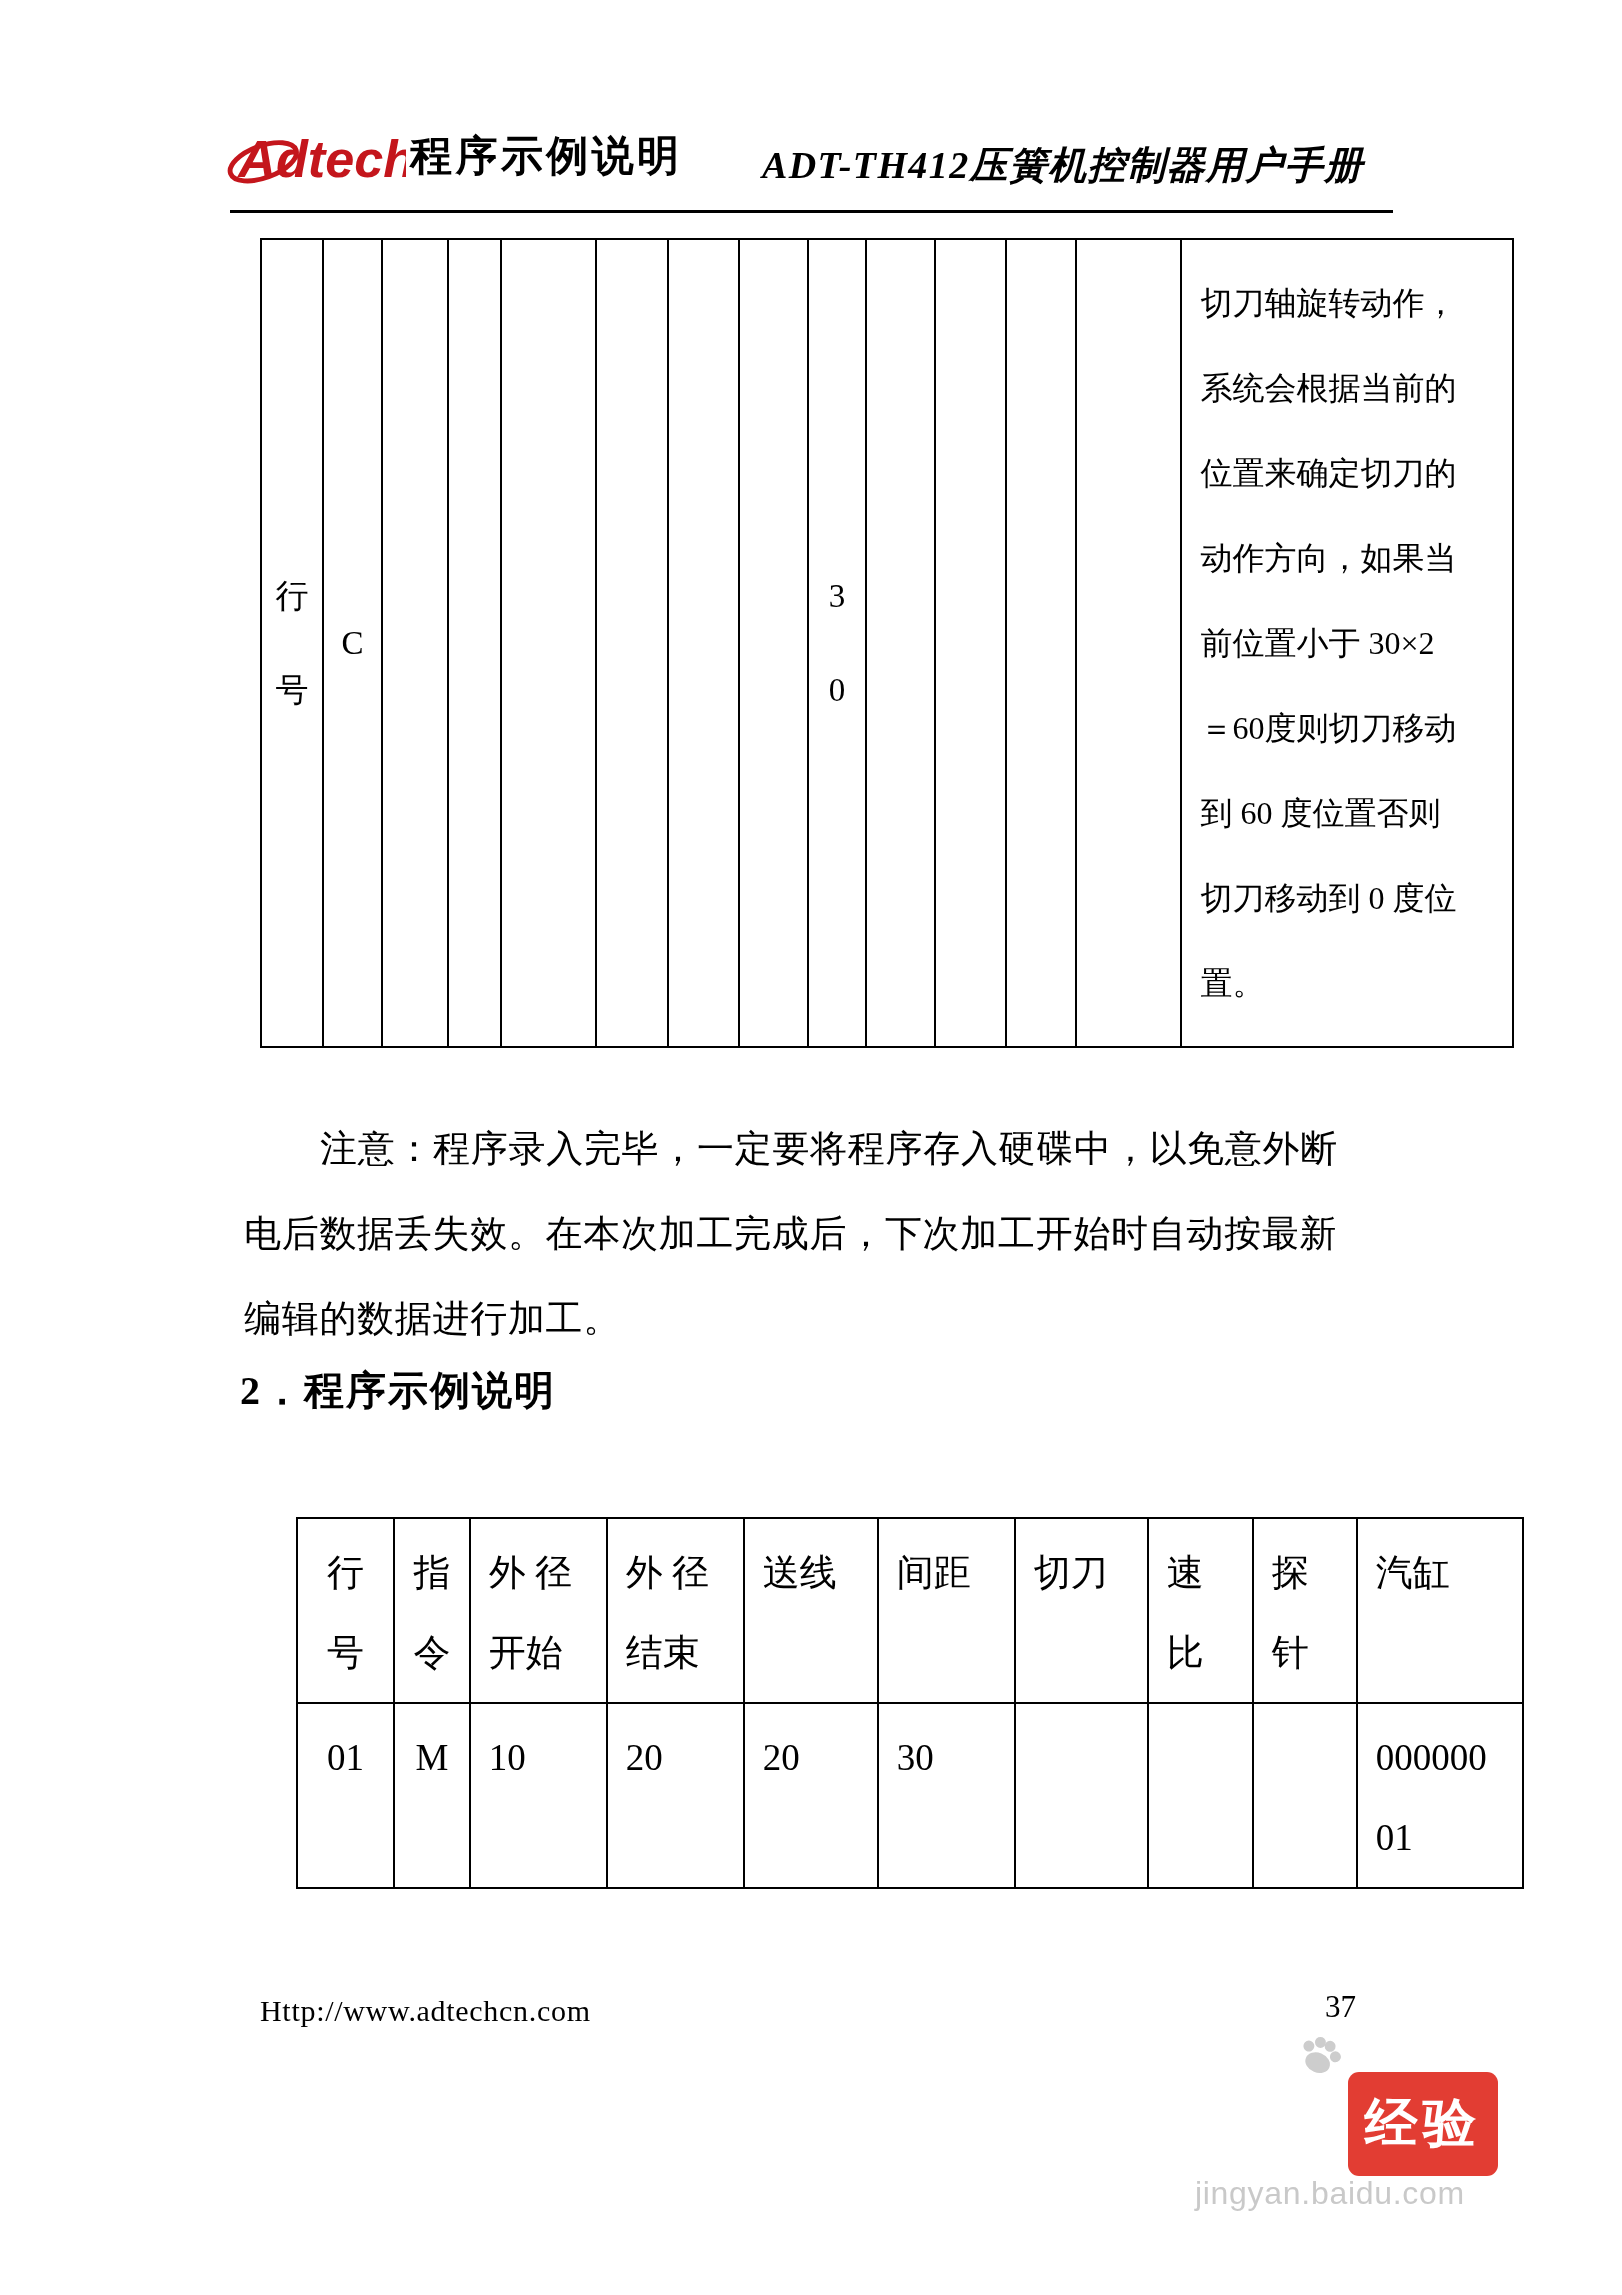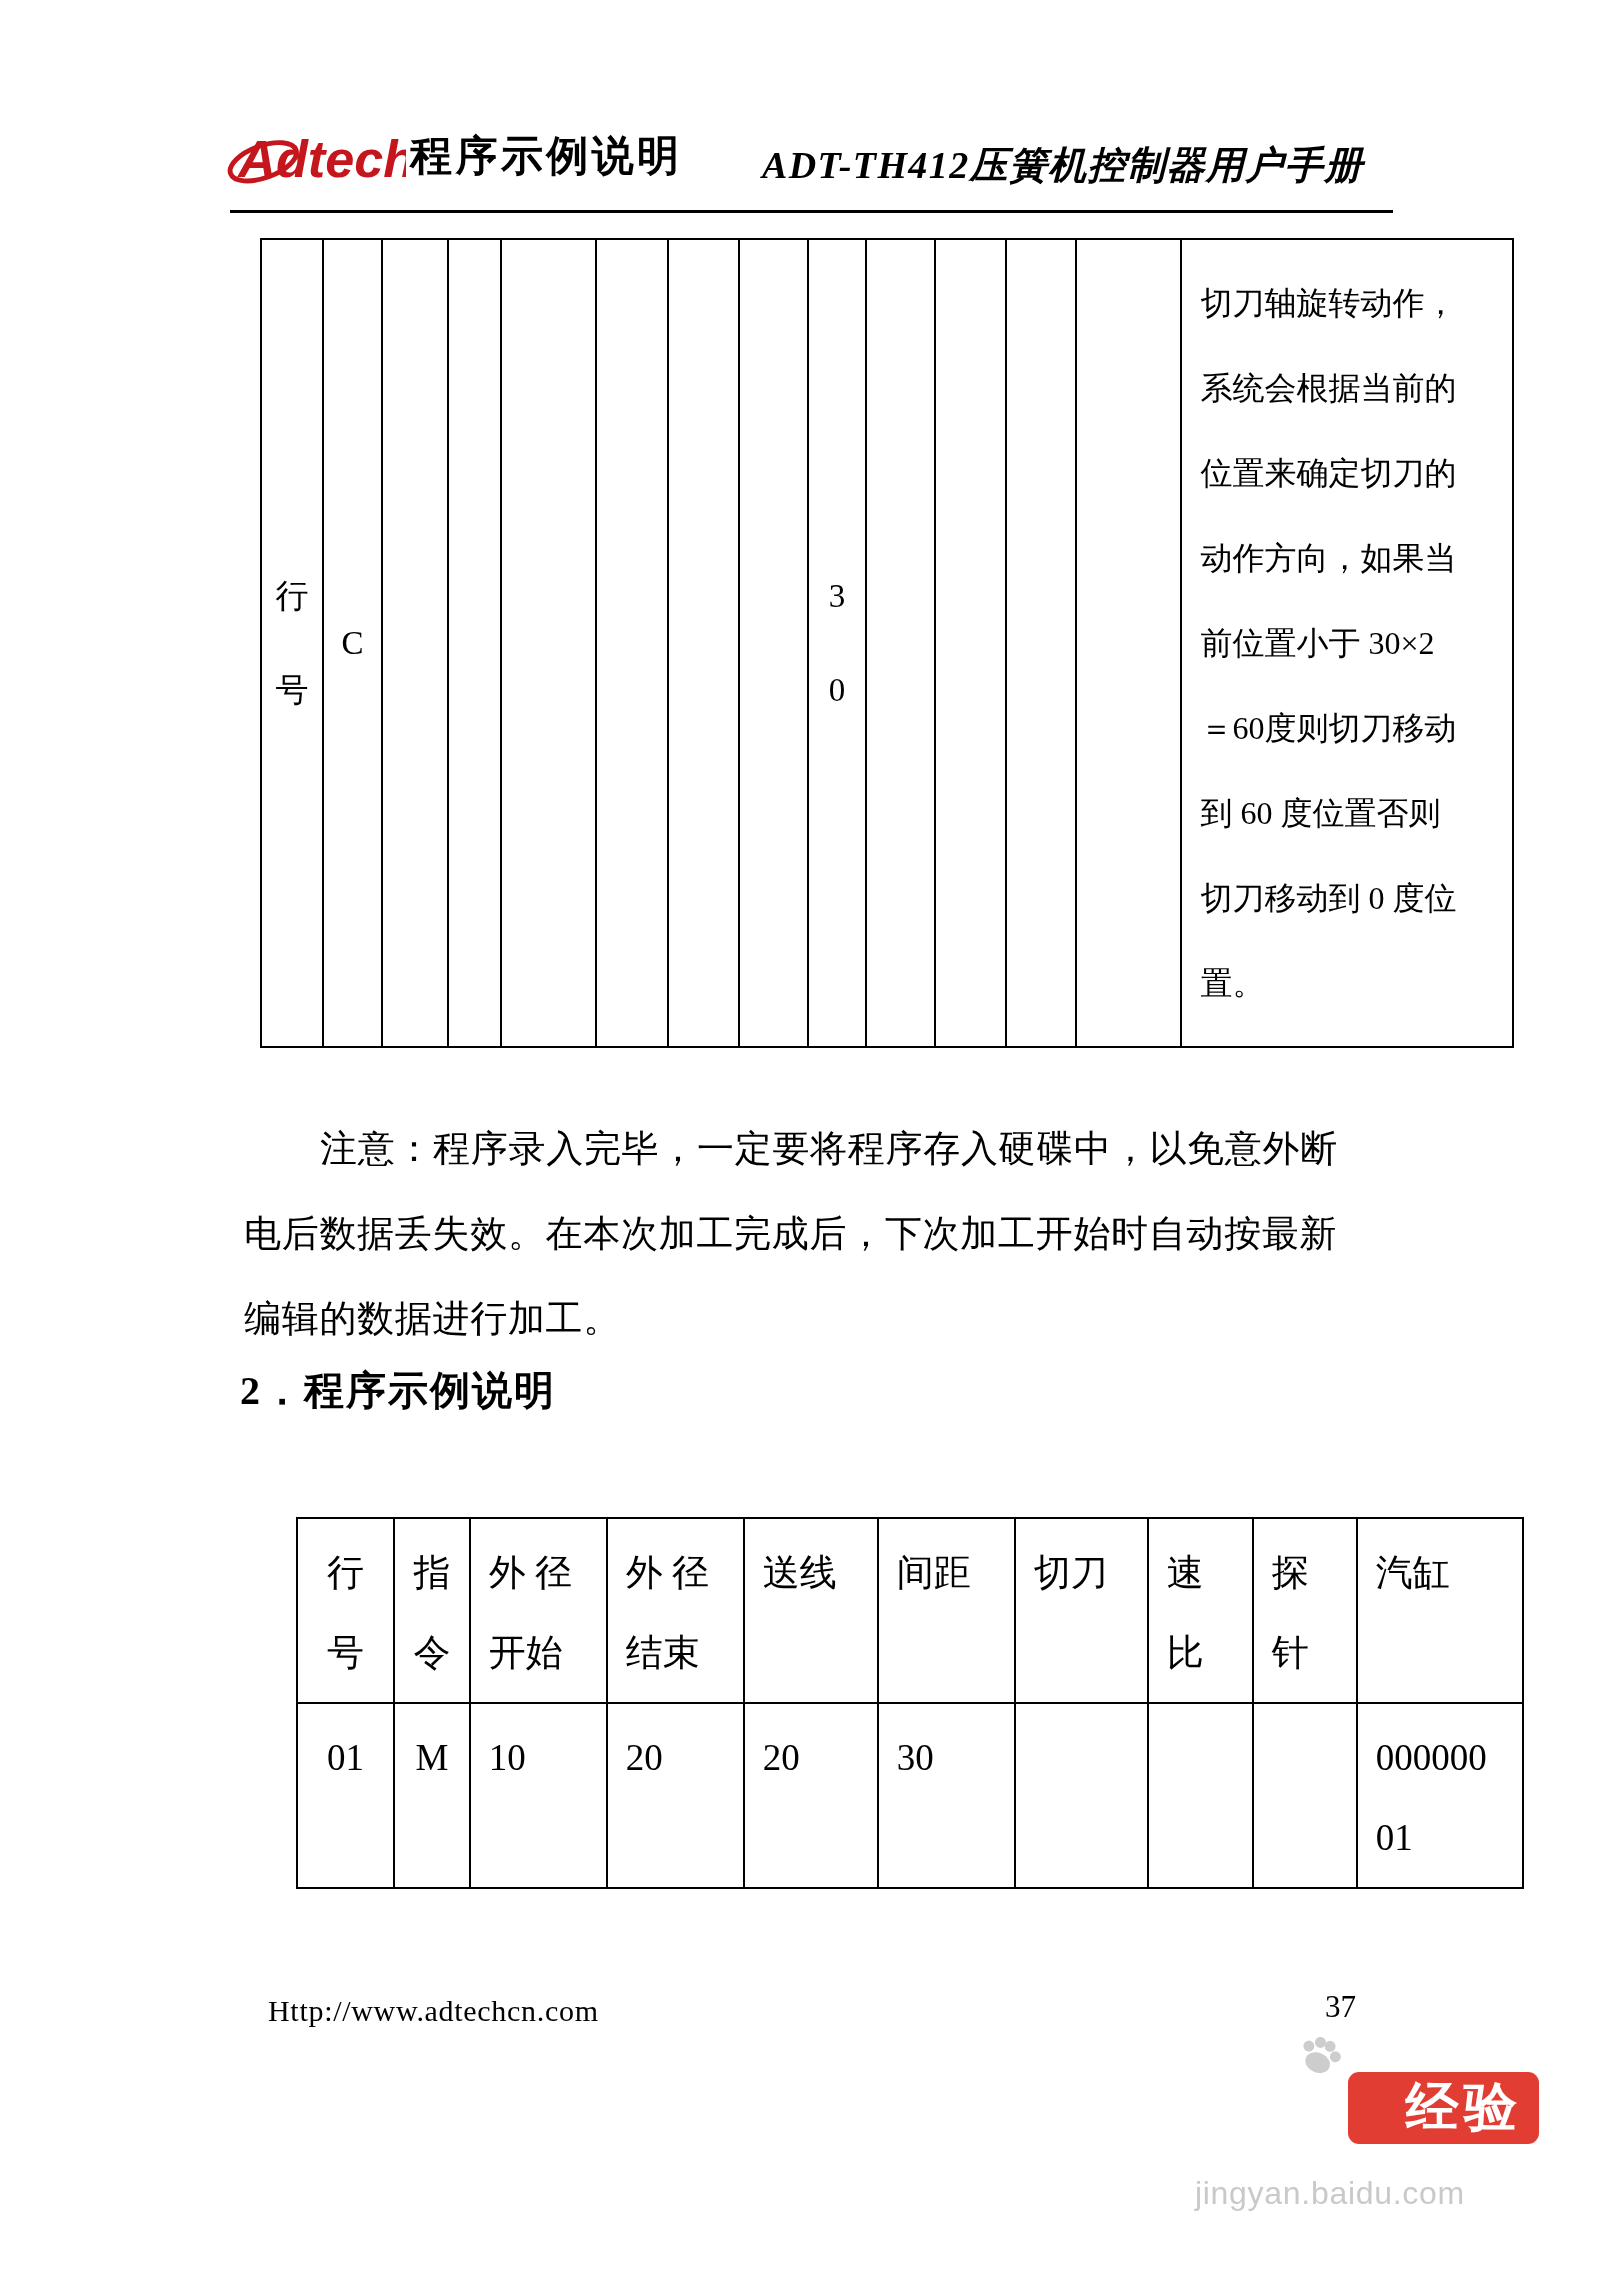--- a/index.html
+++ b/index.html
@@ -127,21 +127,20 @@
 
   
   .footer-url {
     position: absolute;
     left: 260px;
     top: 1994px;
     font-size: 30px;
     letter-spacing: 0.7px;
     color: #000;
     text-decoration: none;
-    margin-left: 8px;
   }
   .page-number {
     position: absolute;
     left: 1325px;
     top: 1989px;
     font-size: 31px;
   }
 
   
   .watermark {
@@ -167,32 +166,31 @@
     font-size: 68px;
     font-weight: bold;
     color: #c9c9c9;
     letter-spacing: 1.4px;
   }
   .wm-badge {
     position: absolute;
     left: 213px;
     top: 35px;
     width: 150px;
-    height: 72px;
+    height: 104px;
     background: #e23d33;
     border-radius: 11px;
     color: #ffffff;
     font-family: "Liberation Sans", "DejaVu Sans", sans-serif;
     font-size: 53px;
     font-weight: bold;
     display: flex;
     align-items: center;
     justify-content: center;
     letter-spacing: 5.5px;
-    padding-left: 41px;
   }
   .wm-domain {
     position: absolute;
     left: 60px;
     top: 138px;
     font-family: "Liberation Sans", "DejaVu Sans", sans-serif;
     font-size: 32px;
     color: #c9c9c9;
     letter-spacing: 0.7px;
   }

